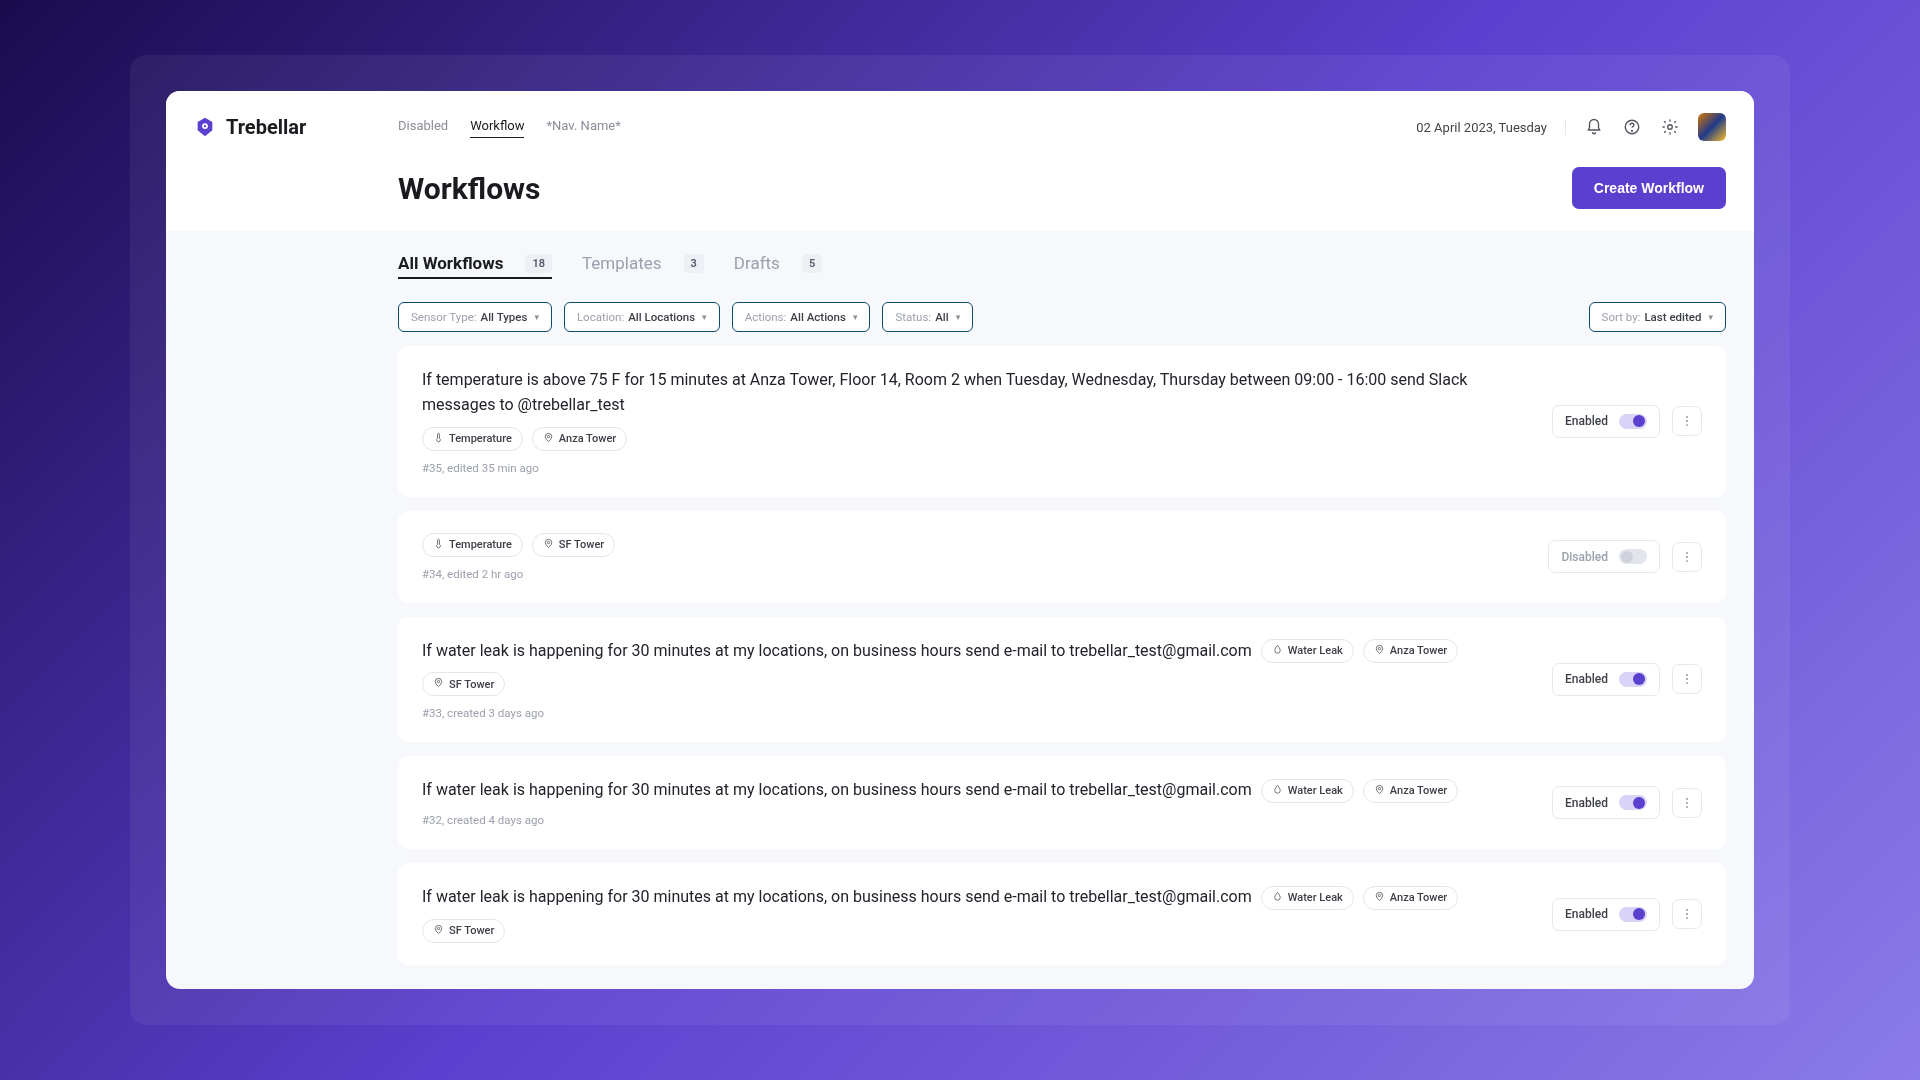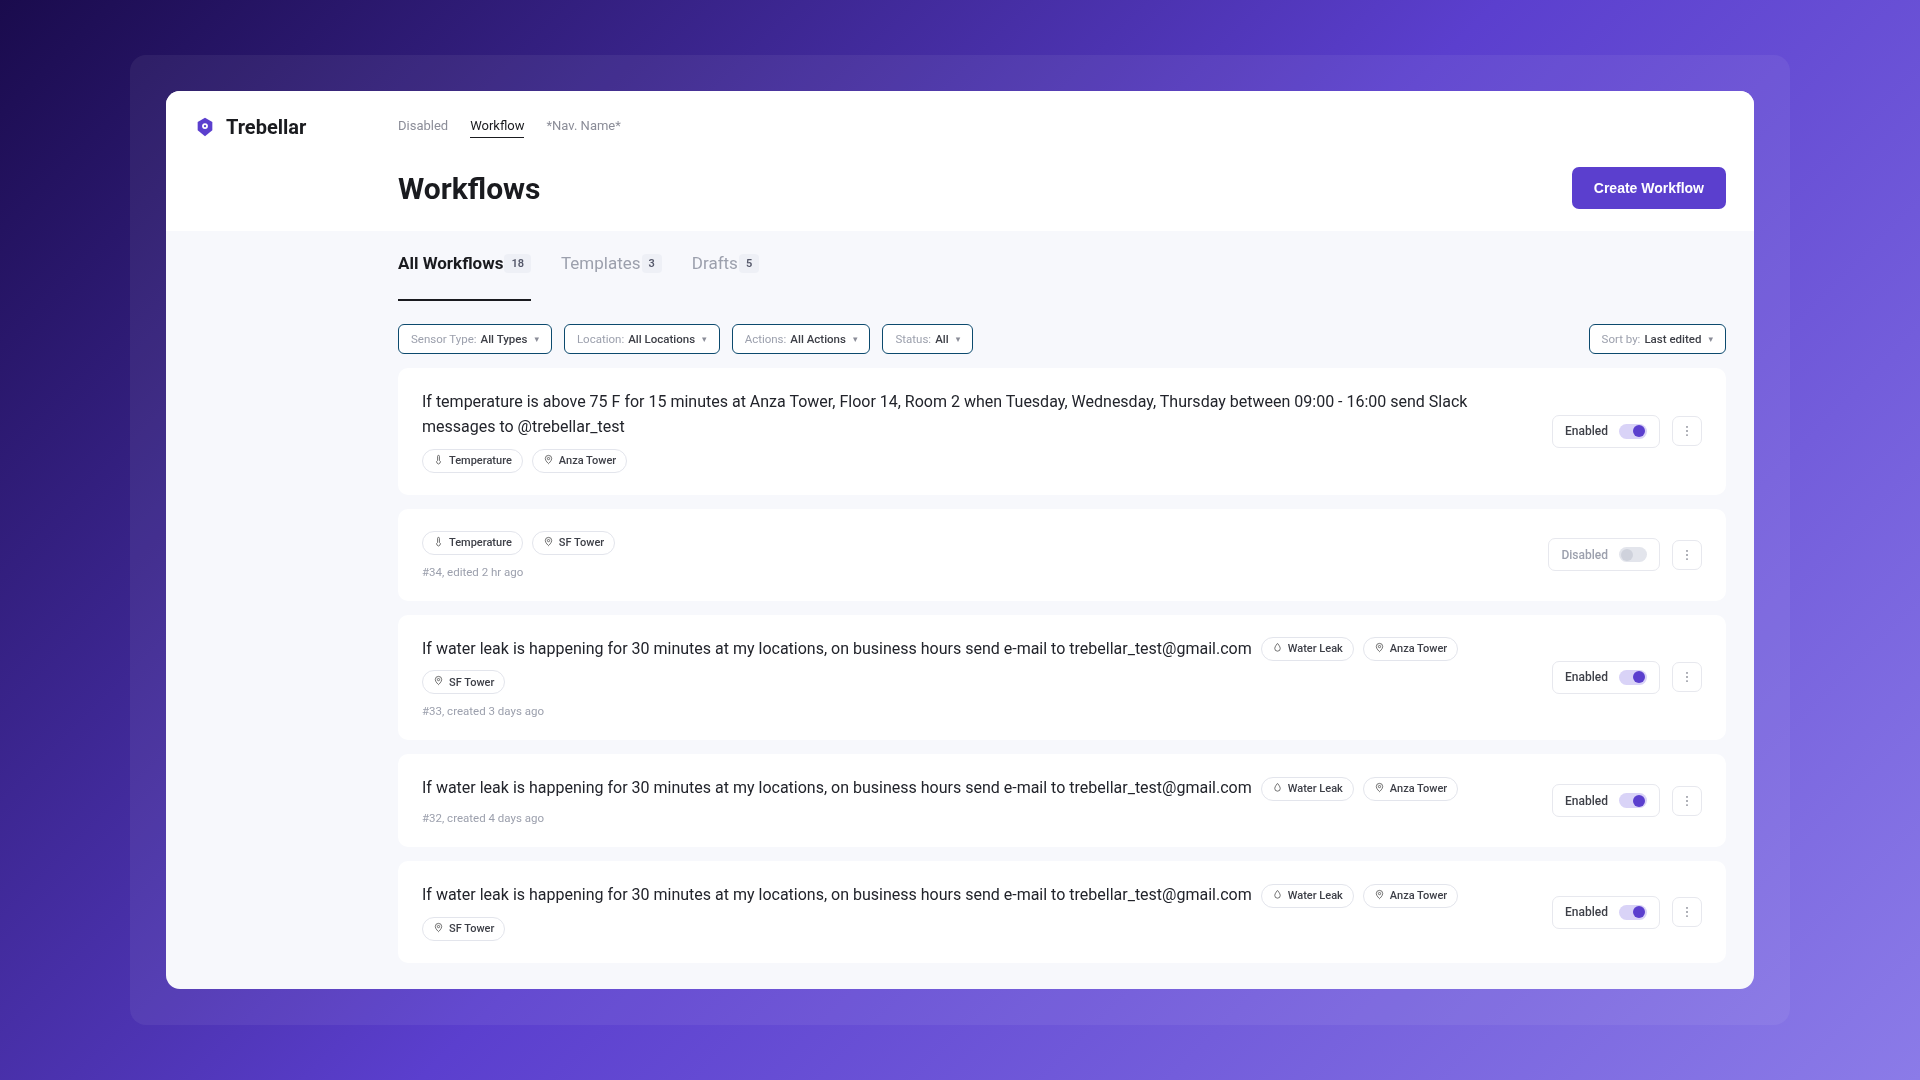--- a/index.html
+++ b/index.html
@@ -60,21 +60,21 @@
 }
 .topbar-right { margin-left:auto; display:flex; align-items:center; gap:18px; }
 .date { font-size: 13px; color:#444; padding-right: 18px; border-right: 1px solid #e5e6eb; }
 .icon-btn { width:20px; height:20px; display:flex; align-items:center; justify-content:center; cursor:pointer; color:#52545c;}
 .avatar { width:28px; height:28px; border-radius:6px; background: linear-gradient(135deg,#d97706,#1e3a8a,#fbbf24); }
 .title-row { display:flex; align-items:center; padding: 22px 0 22px 204px; }
 .page-title { font-size: 30px; font-weight: 700; color:#1a1b1f; }
 .create-btn { margin-left:auto; background:#5b3fce; color:#fff; border:none; padding:13px 22px; border-radius:7px; font-size:14px; font-weight:600; cursor:pointer; }
 .content { padding: 0 28px 0 232px; flex:1; overflow:hidden; }
 .tabs { display:flex; gap:30px; padding-top:22px; border-bottom:1px solid transparent; }
-.tab { display:flex; align-items:center; gap:1px; font-size:17px; color:#9ca0ad; padding-bottom:28px; cursor:pointer; position:relative; }
+.tab { display:flex; align-items:center; gap:22px; font-size:17px; color:#9ca0ad; padding-bottom:6px; cursor:pointer; position:relative; }
 .tab.active { color:#1a1b1f; font-weight:700; }
 .tab.active::after { content:''; position:absolute; bottom:0; left:0; right:0; height:2px; background:#1a1b1f; }
 .tab-badge { background:#eef0f6; color:#55586a; font-size:11px; font-weight:600; padding:3px 7px; border-radius:4px; }
 .filters { display:flex; gap:12px; padding:22px 0 14px; align-items:center; }
 .filter { background:#fff; border:1px solid #0c4a6e; border-radius:6px; padding:7px 12px; font-size:11.5px; color:#9ca0ad; cursor:pointer; display:flex; align-items:center; gap:4px; }
 .filter .val { color:#3d3f47; font-weight:500; }
 .chev { margin-left:3px; font-size:9px; color:#8b8d98; }
 .sort { margin-left:auto; }
 .list { display:flex; flex-direction:column; gap:14px; }
 .card { background:#fff; border-radius:10px; padding:22px 24px; display:flex; }
@@ -109,20 +109,43 @@
                 <circle cx="12" cy="11" r="1.3" fill="#5b3fce"></circle>
               </svg>
           </span>
           <span class="brand-name">Trebellar</span>
         </div>
         <div class="nav" id="nav">
             <span class="nav-item">Disabled</span>
             <span class="nav-item active">Workflow</span>
             <span class="nav-item">*Nav. Name*</span>
           </div>
+        <div class="topbar-right">
+          <span class="date">02 April 2023, Tuesday</span>
+          <span class="icon-btn">
+              <svg viewBox="0 0 24 24" width="18" height="18" fill="none" stroke="currentColor" stroke-width="1.8">
+                <path d="M6 8a6 6 0 1112 0v5l1.5 3h-15L6 13z"></path>
+                <path d="M10 19a2 2 0 004 0"></path>
+              </svg>
+            </span>
+          <span class="icon-btn">
+              <svg viewBox="0 0 24 24" width="18" height="18" fill="none" stroke="currentColor" stroke-width="1.8">
+                <circle cx="12" cy="12" r="9"></circle>
+                <path d="M9.5 9.5a2.5 2.5 0 115 0c0 1.5-2.5 2-2.5 3.5"></path>
+                <circle cx="12" cy="17" r=".6" fill="currentColor"></circle>
+              </svg>
+            </span>
+          <span class="icon-btn">
+              <svg viewBox="0 0 24 24" width="18" height="18" fill="none" stroke="currentColor" stroke-width="1.8">
+                <circle cx="12" cy="12" r="3"></circle>
+                <path d="M12 2v3M12 19v3M4.2 4.2l2.1 2.1M17.7 17.7l2.1 2.1M2 12h3M19 12h3M4.2 19.8l2.1-2.1M17.7 6.3l2.1-2.1"></path>
+              </svg>
+            </span>
+          <div class="avatar"></div>
+        </div>
       </div>
       <div class="title-row">
         <h1 class="page-title">Workflows</h1>
         <button class="create-btn">Create Workflow</button>
       </div>
     </div>
 
     <div class="content">
       <div class="tabs" id="tabs">
           <div class="tab active">
@@ -179,20 +202,21 @@
                   <span>Temperature</span>
                 </span>
                 <span class="pill">
                   <span><svg viewBox="0 0 24 24" fill="none" stroke="#555" stroke-width="1.8">
                       <path d="M12 21s7-6 7-11a7 7 0 10-14 0c0 5 7 11 7 11z"></path>
                       <circle cx="12" cy="10" r="2.5"></circle>
                     </svg></span>
                   <span>Anza Tower</span>
                 </span>
               </div>
+              <div class="meta">#35, edited 35 min ago</div>
             </div>
             <div class="card-right">
               <div class="toggle-wrap">
                 <span class="toggle-label">Enabled</span>
                 <span class="switch on"></span>
               </div>
               <div class="more">
                 <svg viewBox="0 0 24 24" width="14" height="14" fill="currentColor">
                   <circle cx="12" cy="5" r="1.6"></circle>
                   <circle cx="12" cy="12" r="1.6"></circle>

